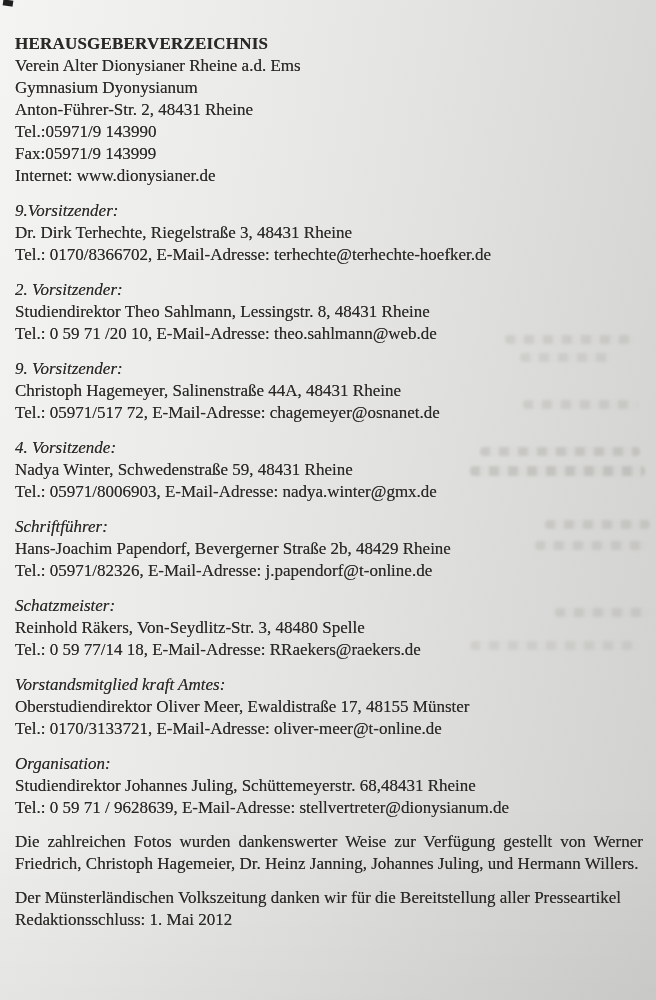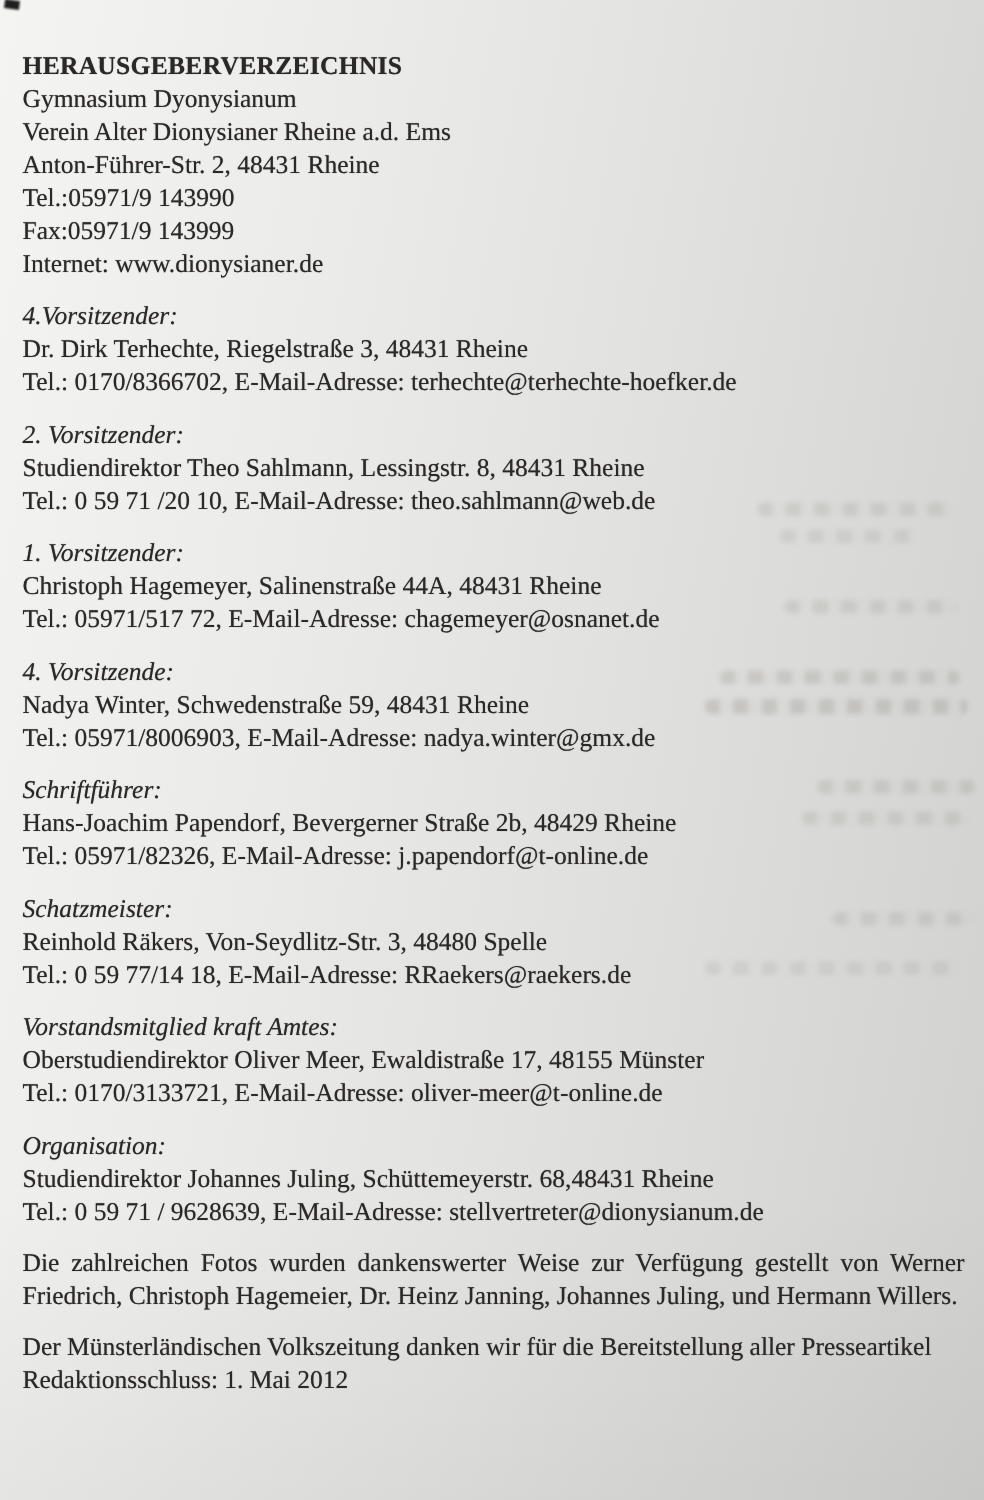--- a/index.html
+++ b/index.html
@@ -70,42 +70,42 @@
 </head>
 <body>
 
 <div class="page">
 
   <div class="corner-mark"></div>
 
   <h1 class="title">HERAUSGEBERVERZEICHNIS</h1>
 
   <div>
+    <div class="hline">Verein Alter Dionysianer Rheine a.d. Ems</div>
     <div class="hline">Gymnasium Dyonysianum</div>
-    <div class="hline">Verein Alter Dionysianer Rheine a.d. Ems</div>
     <div class="hline">Anton-Führer-Str. 2, 48431 Rheine</div>
     <div class="hline">Tel.:05971/9 143990</div>
     <div class="hline">Fax:05971/9 143999</div>
     <div class="hline">Internet: www.dionysianer.de</div>
   </div>
 
   <div class="entry">
-    <div class="role">4.Vorsitzender:</div>
+    <div class="role">9.Vorsitzender:</div>
     <div class="hline">Dr. Dirk Terhechte, Riegelstraße 3, 48431 Rheine</div>
     <div class="hline">Tel.: 0170/8366702, E-Mail-Adresse: terhechte@terhechte-hoefker.de</div>
   </div>
 
   <div class="entry">
     <div class="role">2. Vorsitzender:</div>
     <div class="hline">Studiendirektor Theo Sahlmann, Lessingstr. 8, 48431 Rheine</div>
     <div class="hline">Tel.: 0 59 71 /20 10, E-Mail-Adresse: theo.sahlmann@web.de</div>
   </div>
 
   <div class="entry">
-    <div class="role">1. Vorsitzender:</div>
+    <div class="role">9. Vorsitzender:</div>
     <div class="hline">Christoph Hagemeyer, Salinenstraße 44A, 48431 Rheine</div>
     <div class="hline">Tel.: 05971/517 72, E-Mail-Adresse: chagemeyer@osnanet.de</div>
   </div>
 
   <div class="entry">
     <div class="role">4. Vorsitzende:</div>
     <div class="hline">Nadya Winter, Schwedenstraße 59, 48431 Rheine</div>
     <div class="hline">Tel.: 05971/8006903, E-Mail-Adresse: nadya.winter@gmx.de</div>
   </div>
 

